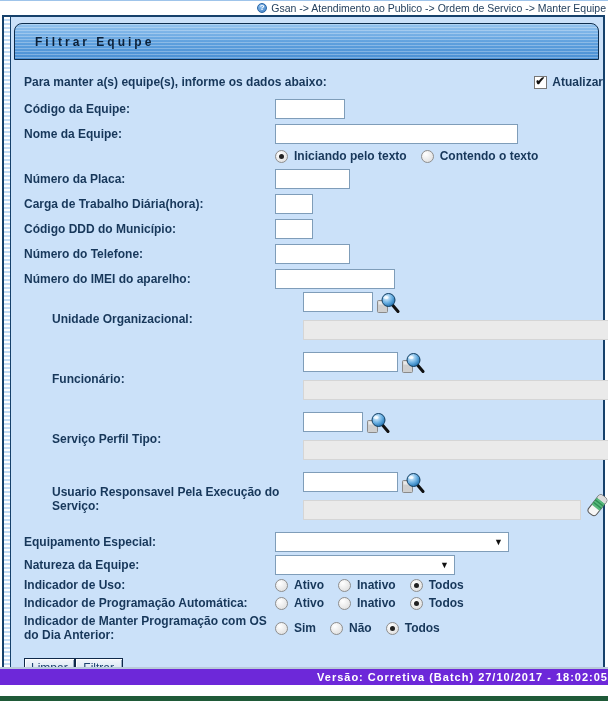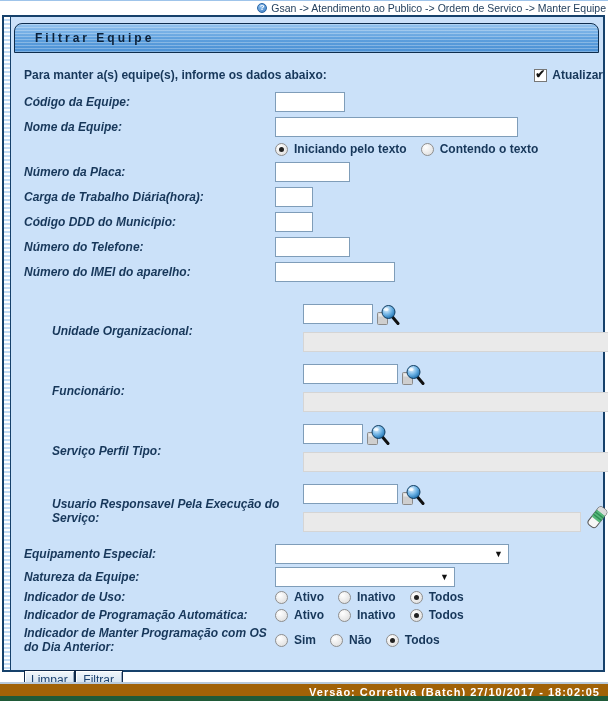--- a/index.html
+++ b/index.html
@@ -39,34 +39,34 @@
   }
   .stripe-edge {
     position:absolute; left:0; top:0; bottom:0; width:7px;
     background:repeating-linear-gradient(180deg,#ffffff 0 2px,#c3dcf5 2px 4px);
     border-right:1px solid #16416b;
   }
   .form-area { position:absolute; left:8px; right:0; top:0; bottom:0; }
   
   .titlebar {
     margin:6px 4px 0 2px;
-    height:30px;
+    height:37px;
     border:1px solid #0e2d4d;
     border-radius:8px 8px 0 0;
     background:repeating-linear-gradient(180deg, rgba(255,255,255,.28) 0 1px, rgba(255,255,255,0) 1px 3px),
                linear-gradient(180deg,#93c3ef 0%,#5d9fdd 55%,#4a90d4 100%);
     display:flex; align-items:center;
     padding-left:20px;
   }
   .titlebar .title {
     font-size:12px; font-weight:bold; letter-spacing:3px; color:#0b2038;
   }
   
   .row { display:flex; align-items:center; padding-left:12px; margin-bottom:5px; }
-  .lbl { flex:0 0 251px; font-size:12px; font-weight:bold; color:#17375a; line-height:14px; padding-right:6px;font-style:italic; }
+  .lbl { flex:0 0 251px; font-size:12px; font-weight:bold; color:#17375a; line-height:14px; padding-right:6px; }
   .intro-row { margin-top:15px; margin-bottom:10px; padding-right:0; }
   .intro-text { flex:1 1 auto; font-size:12px; font-weight:bold; color:#17375a; }
   .atualizar { display:flex; align-items:center; gap:5px; }
   .chk {
     width:13px; height:13px; background:#fff; border:1px solid #777;
     position:relative; display:inline-block;
   }
   .chk.checked .chk-glyph {
     position:absolute; left:0px; top:-3px; font-size:12px; color:#111; font-weight:bold;
   }
@@ -117,24 +117,23 @@
   .btn {
     min-width:48px; height:20px;
     background:linear-gradient(180deg,#f2f7fc 0%,#d8e5f2 60%,#c6d8ea 100%);
     border:1px solid #10294a;
     box-shadow:inset 1px 1px 0 #ffffff, inset -1px -1px 0 #93a9c1;
     color:#1d4370; font-size:12px; font-family:"Liberation Sans",sans-serif;
     padding:0 6px; cursor:pointer;
   }
   
   .footer-bar {
-    position:absolute; left:0; right:0; bottom:1px; height:18px;
-    background:#a16207; border-top:2px solid #b8c9da;
+    position:absolute; left:0; right:0; bottom:16px; height:18px;
+    background:#6d28d9; border-top:2px solid #b8c9da;
     display:flex; align-items:center; justify-content:flex-end;
-    padding-right:8px;
   }
   .footer-bar .version {
     color:#ffffff; font-size:11px; font-weight:bold; letter-spacing:1px;
   }
   .footer-green {
     position:absolute; left:0; right:0; bottom:0; height:5px; background:#1f5a38;
   }
 </style>
 </head>
 <body>
@@ -221,21 +220,21 @@
     <div class="row">
       <span class="lbl">Código DDD do Município:</span>
       <input class="txt w38" value="" style="">
     </div>
 
     <div class="row">
       <span class="lbl">Número do Telefone:</span>
       <input class="txt w75" value="" style="">
     </div>
 
-    <div class="row" style="margin-bottom:22px">
+    <div class="row" style="margin-bottom:3px">
       <span class="lbl">Número do IMEI do aparelho:</span>
       <input class="txt w120" value="" style="">
     </div>
 
     <div class="row lookup">
       <span class="lbl">Unidade Organizacional:</span>
       <span class="lookup-controls">
         <span class="lookup-line">
           <input class="txt w70" value="" style="">
           <svg class="search-btn" width="24" height="22">

